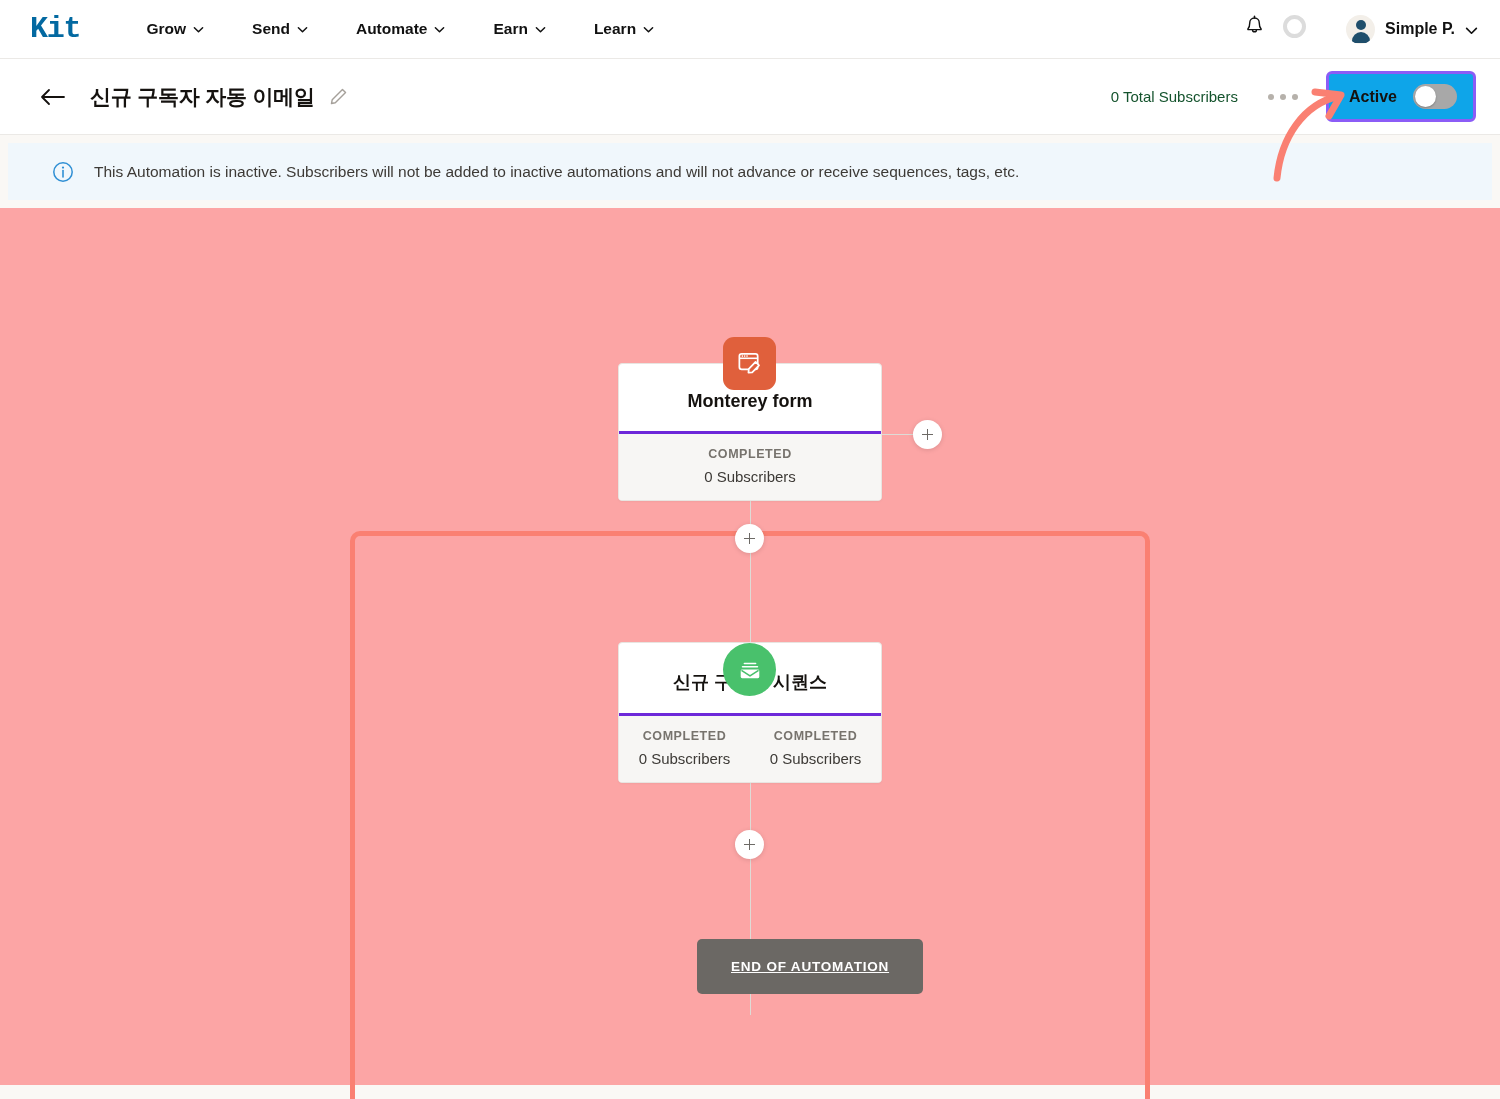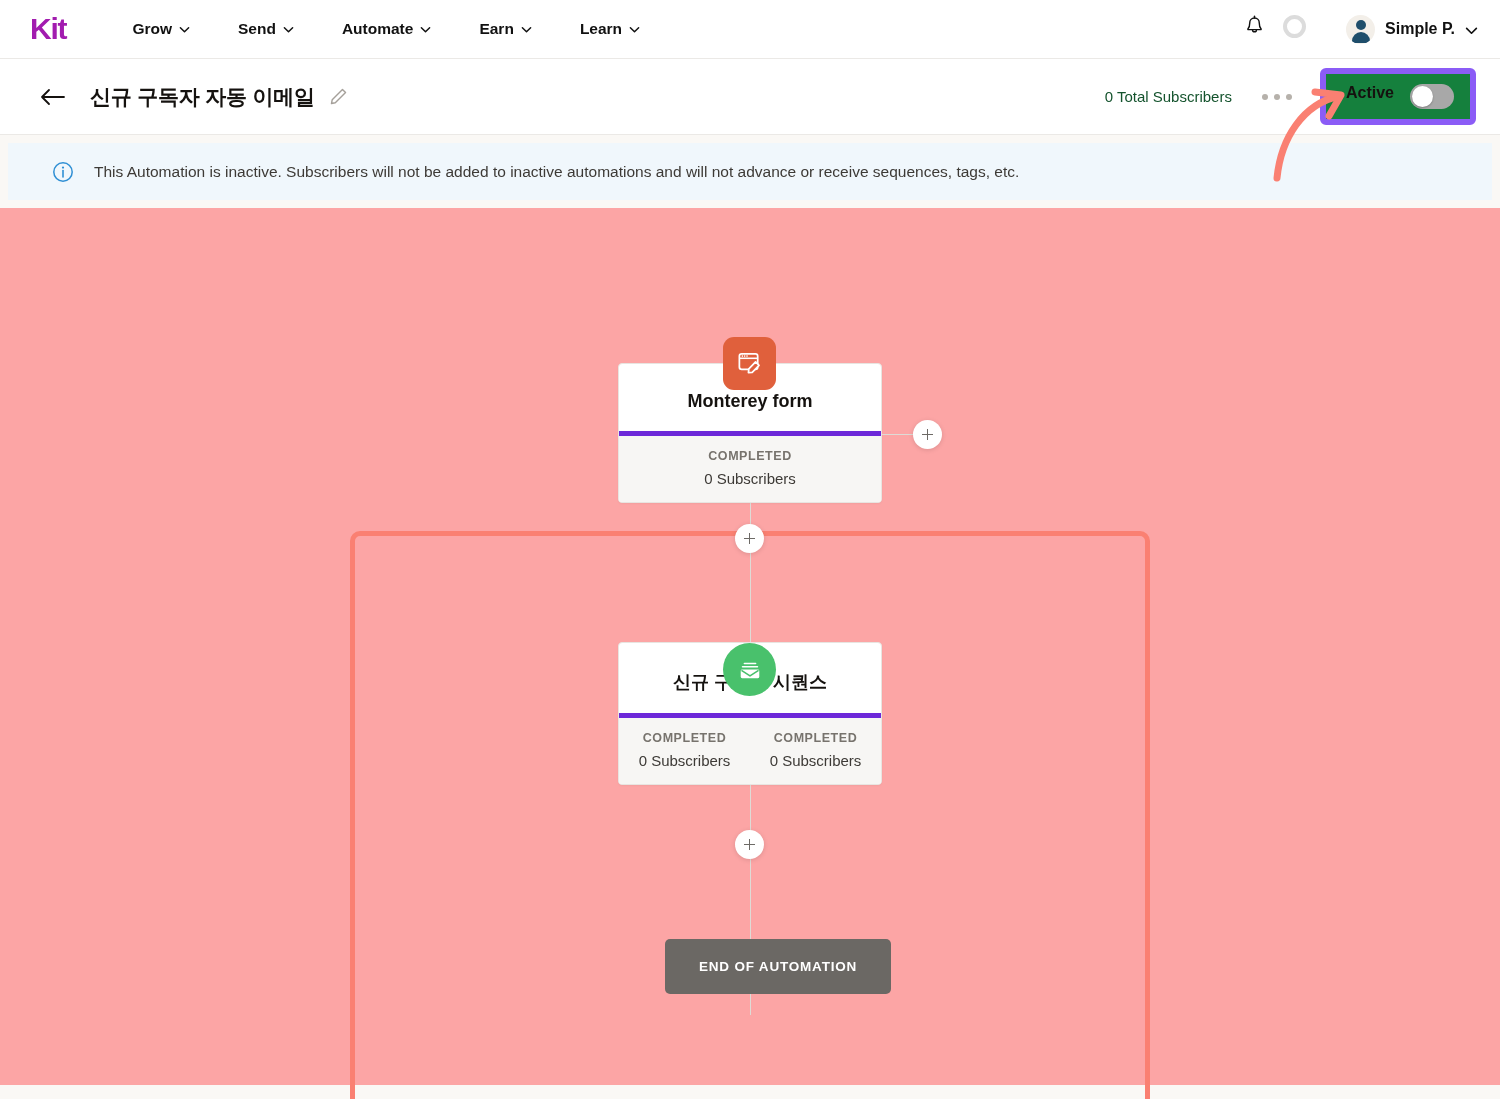--- a/index.html
+++ b/index.html
@@ -17,22 +17,22 @@
     background: #ffffff;
     border-bottom: 1px solid #ebe9e6;
     display: flex;
     align-items: center;
     padding: 0 24px 0 30px;
   }
   .logo {
     font-size: 30px;
     font-weight: 900;
     letter-spacing: -1.2px;
-    color: #a21caf;
-    font-family: Liberation Sans, sans-serif;
+    color: #0369a1;
+    font-family: Liberation Mono, monospace;
     line-height: 1;
     margin-right: 66px;
     user-select: none;
   }
   .nav-items { display: flex; align-items: center; gap: 48px; }
   .nav-item {
     display: flex; align-items: center; gap: 7px;
     font-size: 15.5px; font-weight: bold; color: #111;
     cursor: pointer; white-space: nowrap;
   }
@@ -73,23 +73,23 @@
   .page-title {
     font-size: 21px; font-weight: bold; color: #15120f;
     letter-spacing: -0.2px;
   }
   .edit-pencil { margin-left: 14px; cursor: pointer; display: flex; }
   .head-right { margin-left: auto; display: flex; align-items: center; }
   .total-subs { font-size: 15px; color: #14532d; margin-right: 30px; white-space: nowrap; }
   .dots { display: flex; gap: 6px; align-items: center; cursor: pointer; margin-right: 28px; }
   .dots i { width: 6px; height: 6px; border-radius: 50%; background: #b6b1ab; display: block; }
   .toggle-box {
-    display: flex; align-items: flex-start; gap: 16px;
-    border: 6px solid #8b5cf6; border-radius: 6px;
-    background: #15803d;
+    display: flex; align-items: center; gap: 16px;
+    border: 3px solid #8b5cf6; border-radius: 6px;
+    background: #0ea5e9;
     padding: 10px 16px 10px 20px;
     cursor: pointer;
   }
   .toggle-label { font-size: 16px; font-weight: bold; color: #15120f; }
   .switch {
     width: 44px; height: 25px; border-radius: 13px;
     background: #a8a8a8; position: relative; flex: none;
   }
   .switch .knob {
     position: absolute; top: 2px; left: 2px;
@@ -133,21 +133,21 @@
     box-shadow: 0 1px 2px rgba(0,0,0,.04);
     overflow: hidden;
   }
   .node-title {
     text-align: center;
     font-size: 18px; font-weight: bold; color: #15120f;
     padding: 27px 12px 19px;
   }
   .node-stats {
     background: #f7f6f4;
-    border-top: 5px solid #6d28d9;
+    border-top: 3px solid #6d28d9;
     display: flex;
     padding: 13px 0 15px;
   }
   .stat { flex: 1; text-align: center; }
   .stat-label {
     font-size: 12.5px; font-weight: bold; color: #77736d;
     letter-spacing: .55px; margin-bottom: 7px;
   }
   .stat-value { font-size: 15px; color: #3d3a36; }
 
@@ -355,21 +355,21 @@
         </div>
         <div class="stat">
           <div class="stat-label">COMPLETED</div>
           <div class="stat-value">0 Subscribers</div>
         </div>
       </div>
     </div>
 
     <div class="plus-btn" style="left:735px; top:622px;"></div>
 
-    <div class="end-node" style="left:665px; top:731px;">
+    <div class="end-node" style="left:697px; top:731px;text-decoration:underline;">
       <span>END OF AUTOMATION</span>
     </div>
 
   </div>
 </div>
 
 <svg class="arrow-anno" width="120" height="125" viewBox="0 0 120 125">
   <path d="M22 118 C 26 78, 48 44, 84 36" stroke="#fa8072" stroke-width="7" fill="none" stroke-linecap="round"></path>
   <path d="M60 32 L86 35 L74 56" stroke="#fa8072" stroke-width="7" fill="none" stroke-linecap="round" stroke-linejoin="round"></path>
 </svg>

